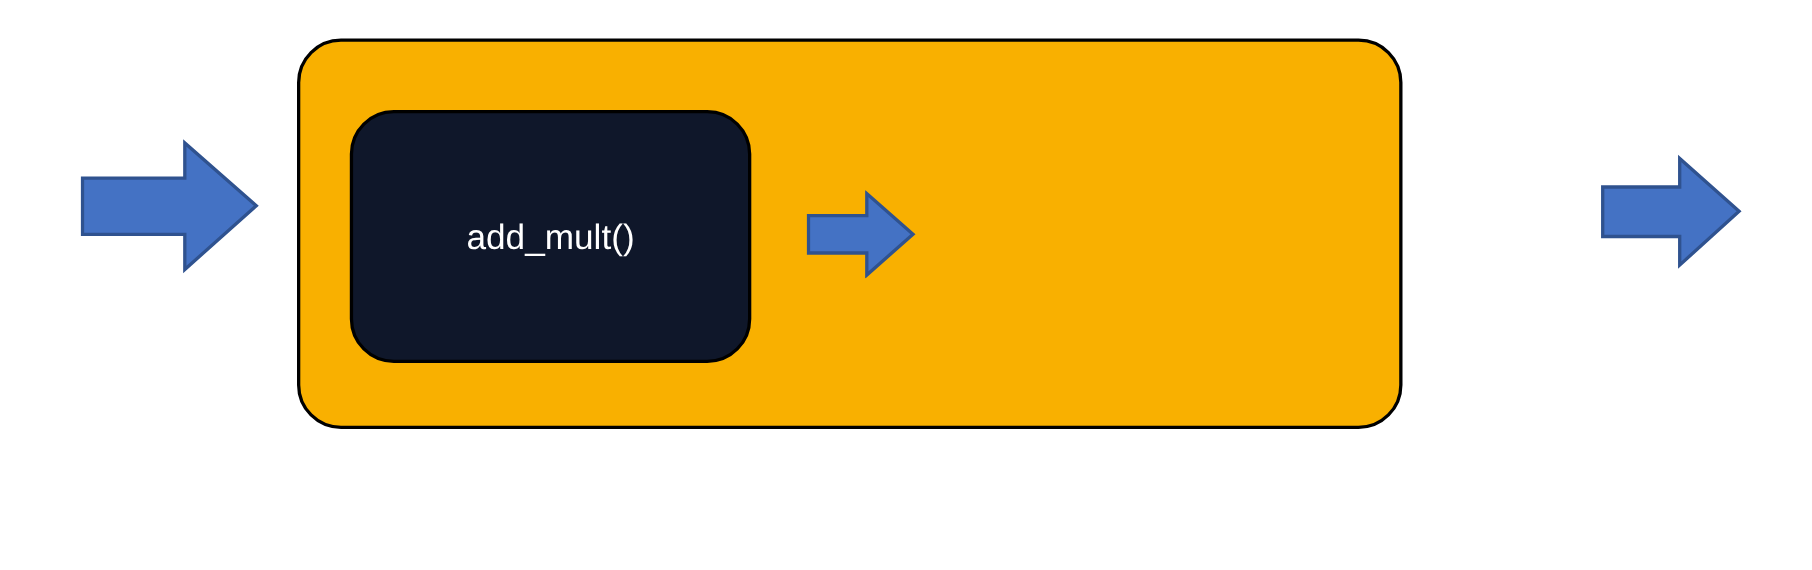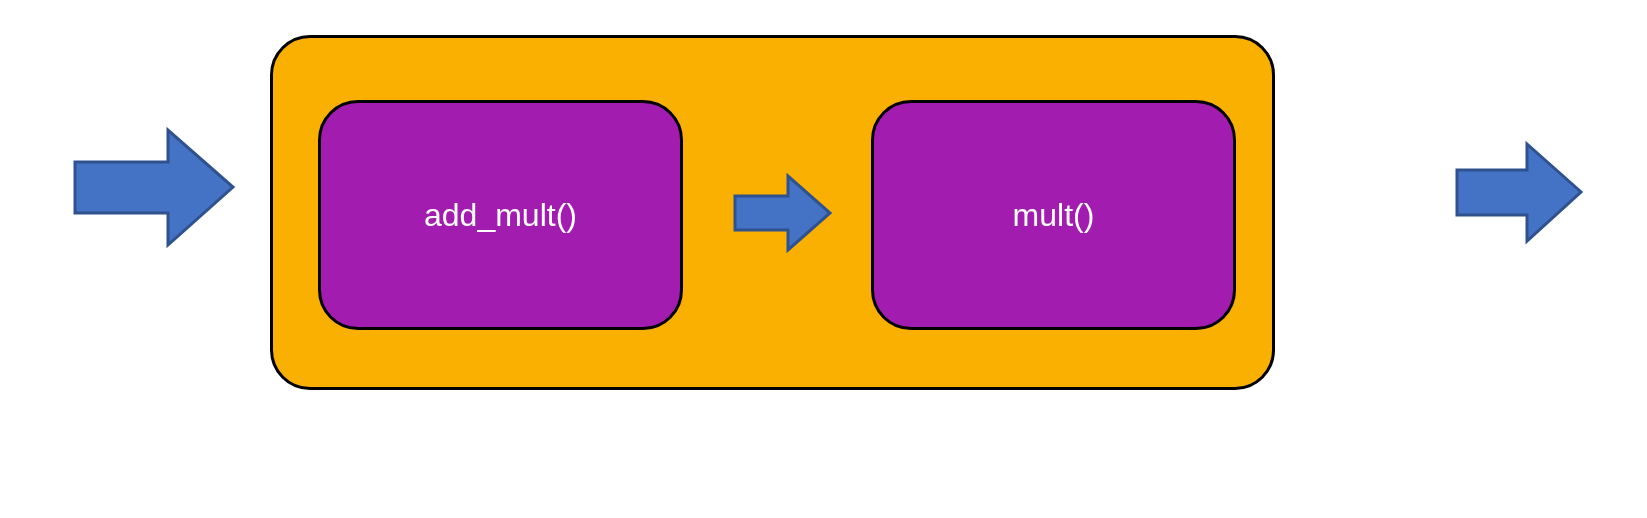--- a/index.html
+++ b/index.html
@@ -23,21 +23,21 @@
     height: 355px;
     background: #F9B000;
     border: 3px solid #000000;
     border-radius: 40px;
     box-sizing: border-box;
   }
   .fn-box {
     position: absolute;
     width: 365px;
     height: 230px;
-    background: #a21caf;
+    background: #0f172a;
     border: 3px solid #000000;
     border-radius: 40px;
     box-sizing: border-box;
     display: flex;
     align-items: center;
     justify-content: center;
   }
   .fn-label {
     color: #ffffff;
     font-size: 32px;
@@ -67,23 +67,20 @@
     <div class="fn-box fn-left">
       <span class="fn-label">add_mult()</span>
     </div>
 
     <div class="arrow" style="left:460px; top:135px;">
       <svg width="100" height="80" viewBox="0 0 100 80">
         <polygon points="2,23 55,23 55,3 97,40 55,77 55,57 2,57" fill="#4472C4" stroke="#2F528F" stroke-width="3" stroke-linejoin="miter"></polygon>
       </svg>
     </div>
 
-    <div class="fn-box fn-right">
-      <span class="fn-label">mult()</span>
-    </div>
 
   </div>
 
   <div class="arrow" style="left:1455px; top:140px;">
     <svg width="130" height="105" viewBox="0 0 130 105">
       <polygon points="2,30 72,30 72,4 126,52 72,101 72,75 2,75" fill="#4472C4" stroke="#2F528F" stroke-width="3" stroke-linejoin="miter"></polygon>
     </svg>
   </div>
 
 </div>

